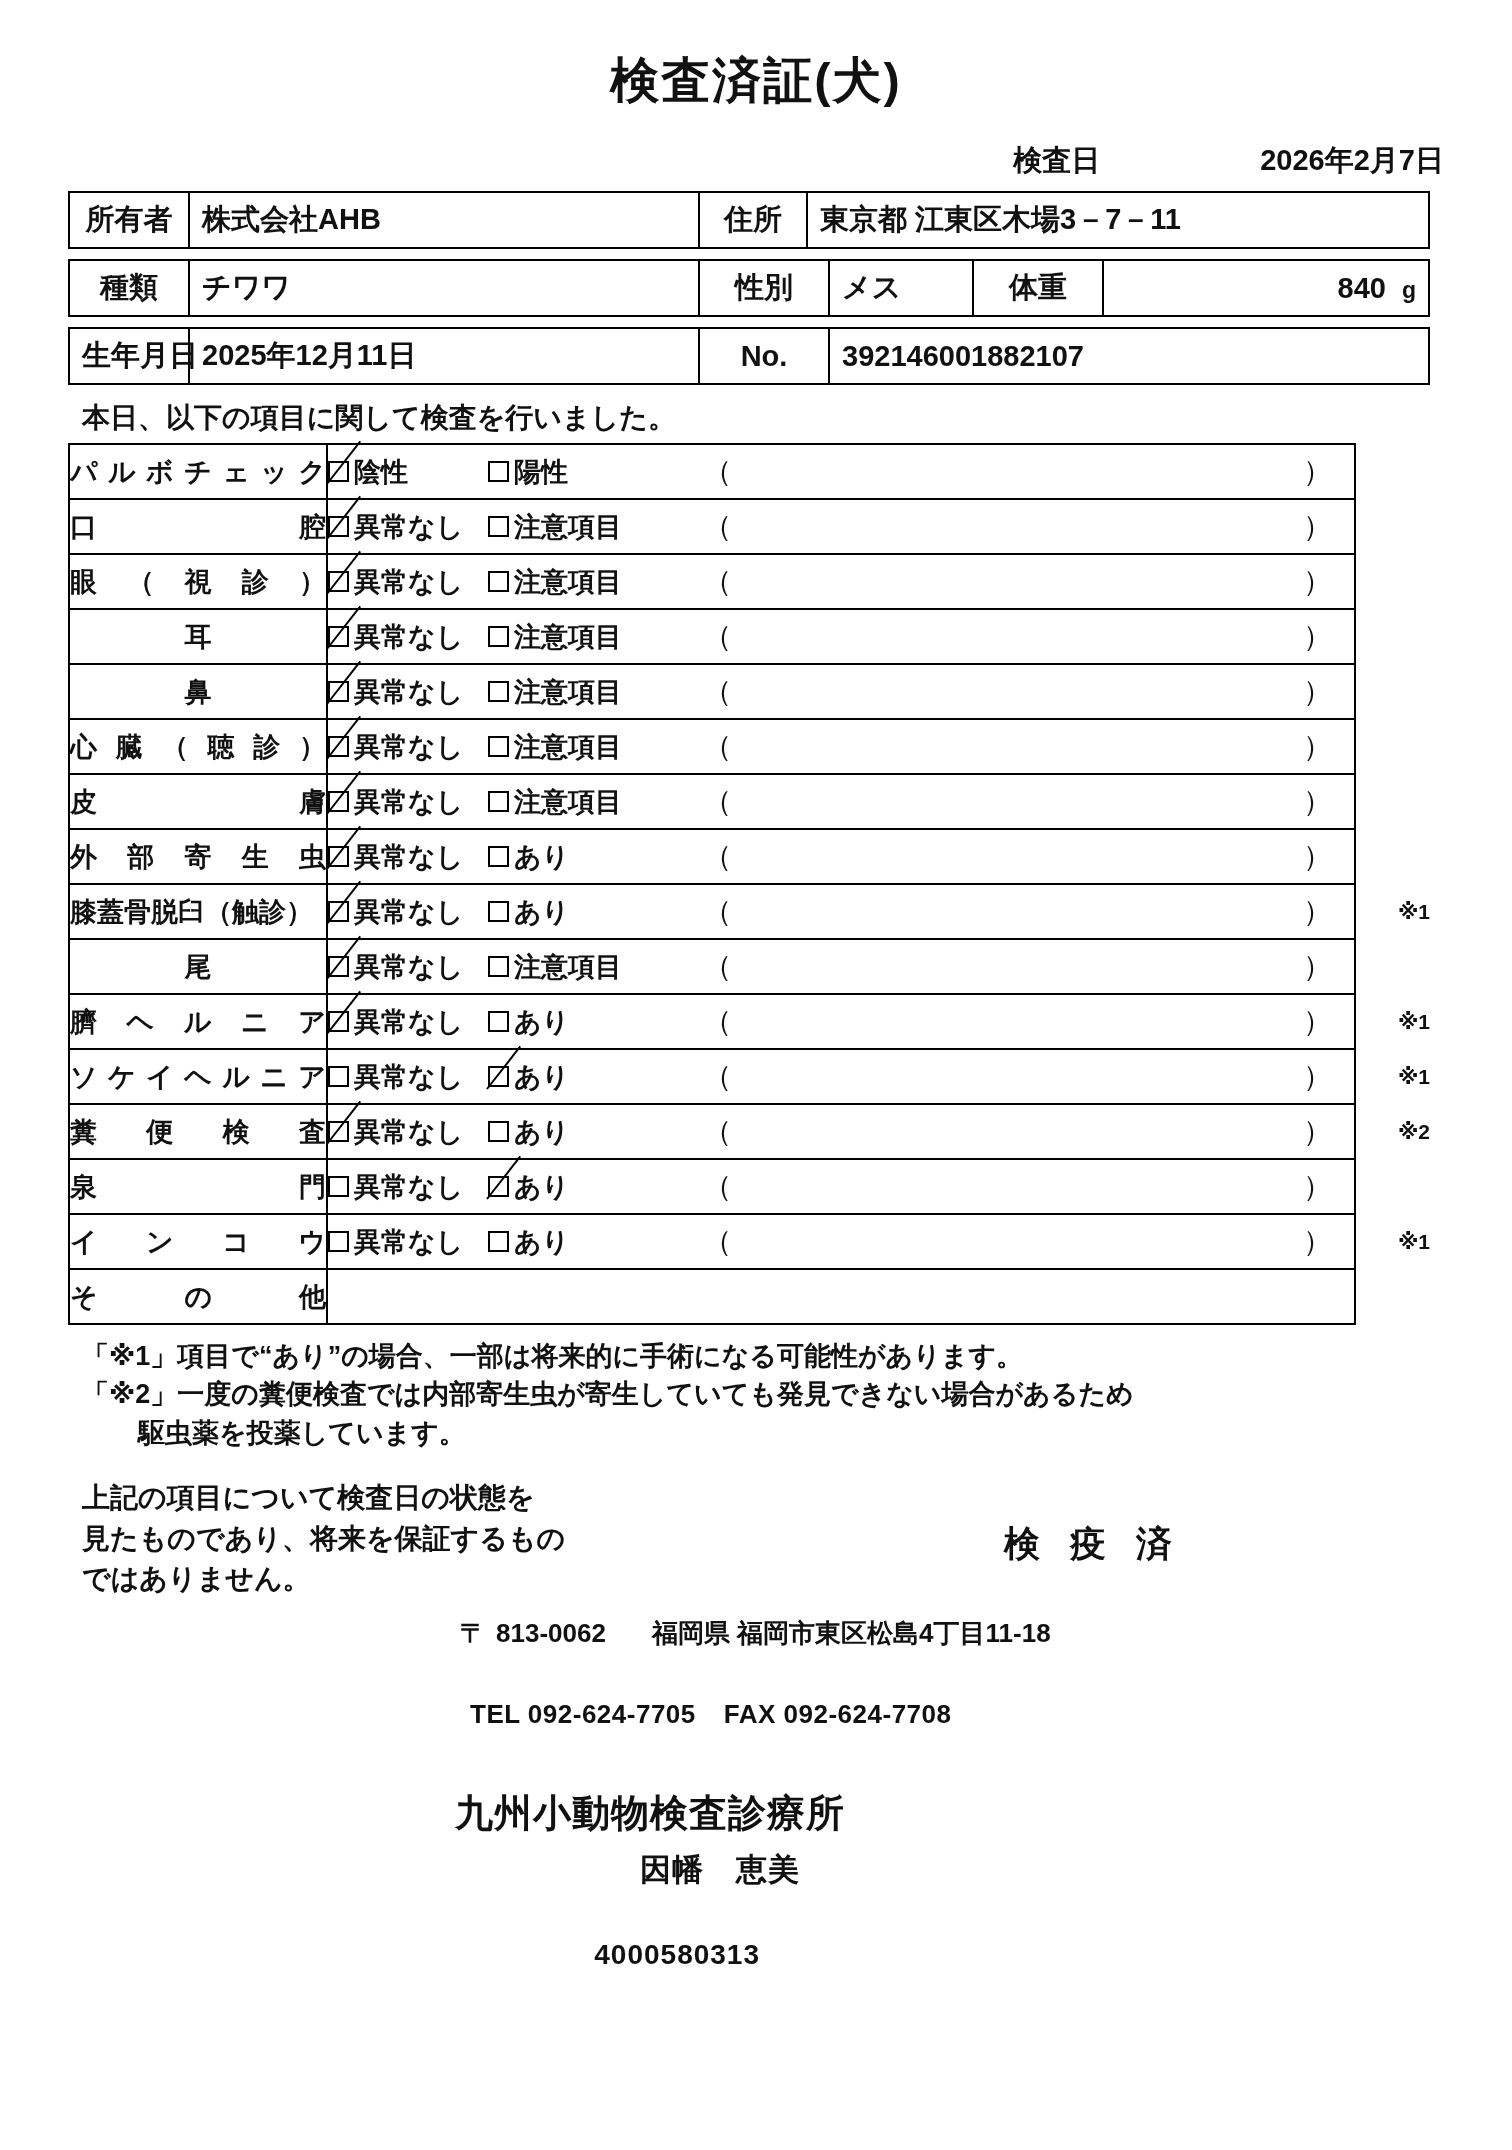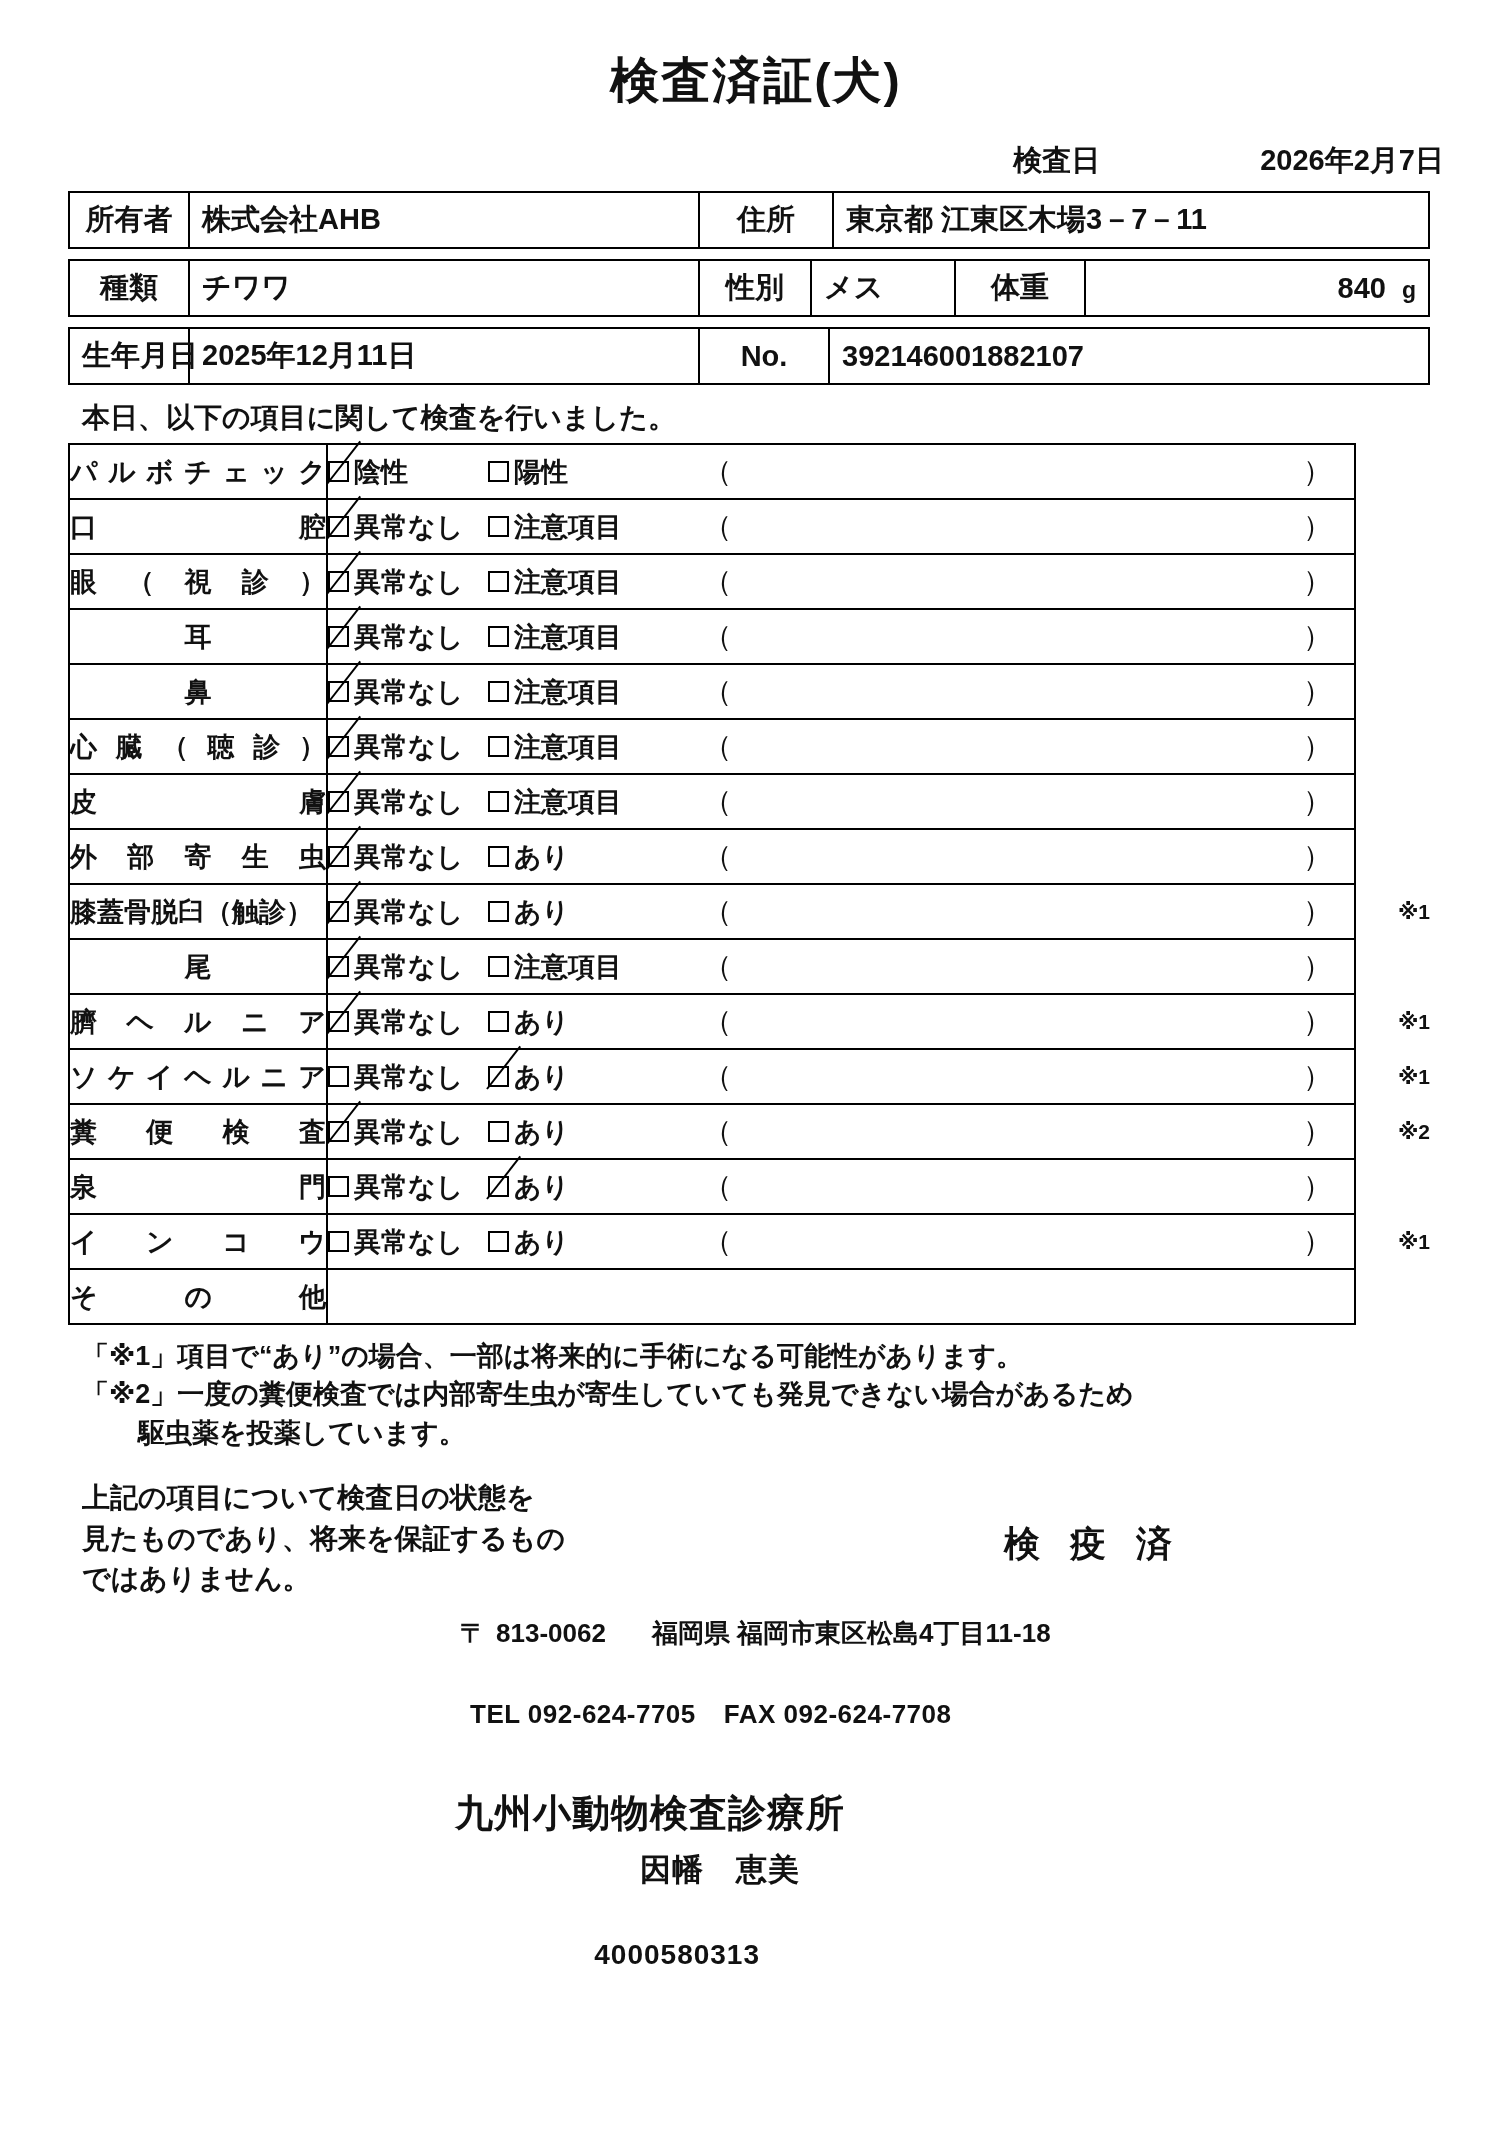--- a/index.html
+++ b/index.html
@@ -237,32 +237,32 @@
     <span class="dl-label">検査日</span>
     <span class="dl-value">2026年2月7日</span>
   </div>
 
   <div class="info-wrap">
     <table class="info">
       <tbody>
           <tr>
         <td class="lbl" style="width:120px">所有者</td>
         <td class="val" style="width:510px">株式会社AHB</td>
-        <td class="lbl" style="width:134px">住所</td>
+        <td class="lbl" style="width:108px">住所</td>
         <td class="val">東京都 江東区木場3－7－11</td>
       </tr>
     </tbody>
       </table>
 
     <table class="info" style="margin-top:10px">
       <tbody>
           <tr>
         <td class="lbl" style="width:120px">種類</td>
         <td class="val" style="width:510px">チワワ</td>
-        <td class="lbl" style="width:112px">性別</td>
+        <td class="lbl" style="width:130px">性別</td>
         <td class="val" style="width:144px">メス</td>
         <td class="lbl" style="width:130px">体重</td>
         <td class="weight-cell"><span>840</span><span class="unit">g</span></td>
       </tr>
     </tbody>
       </table>
 
     <table class="info" style="margin-top:10px">
       <tbody>
           <tr>

